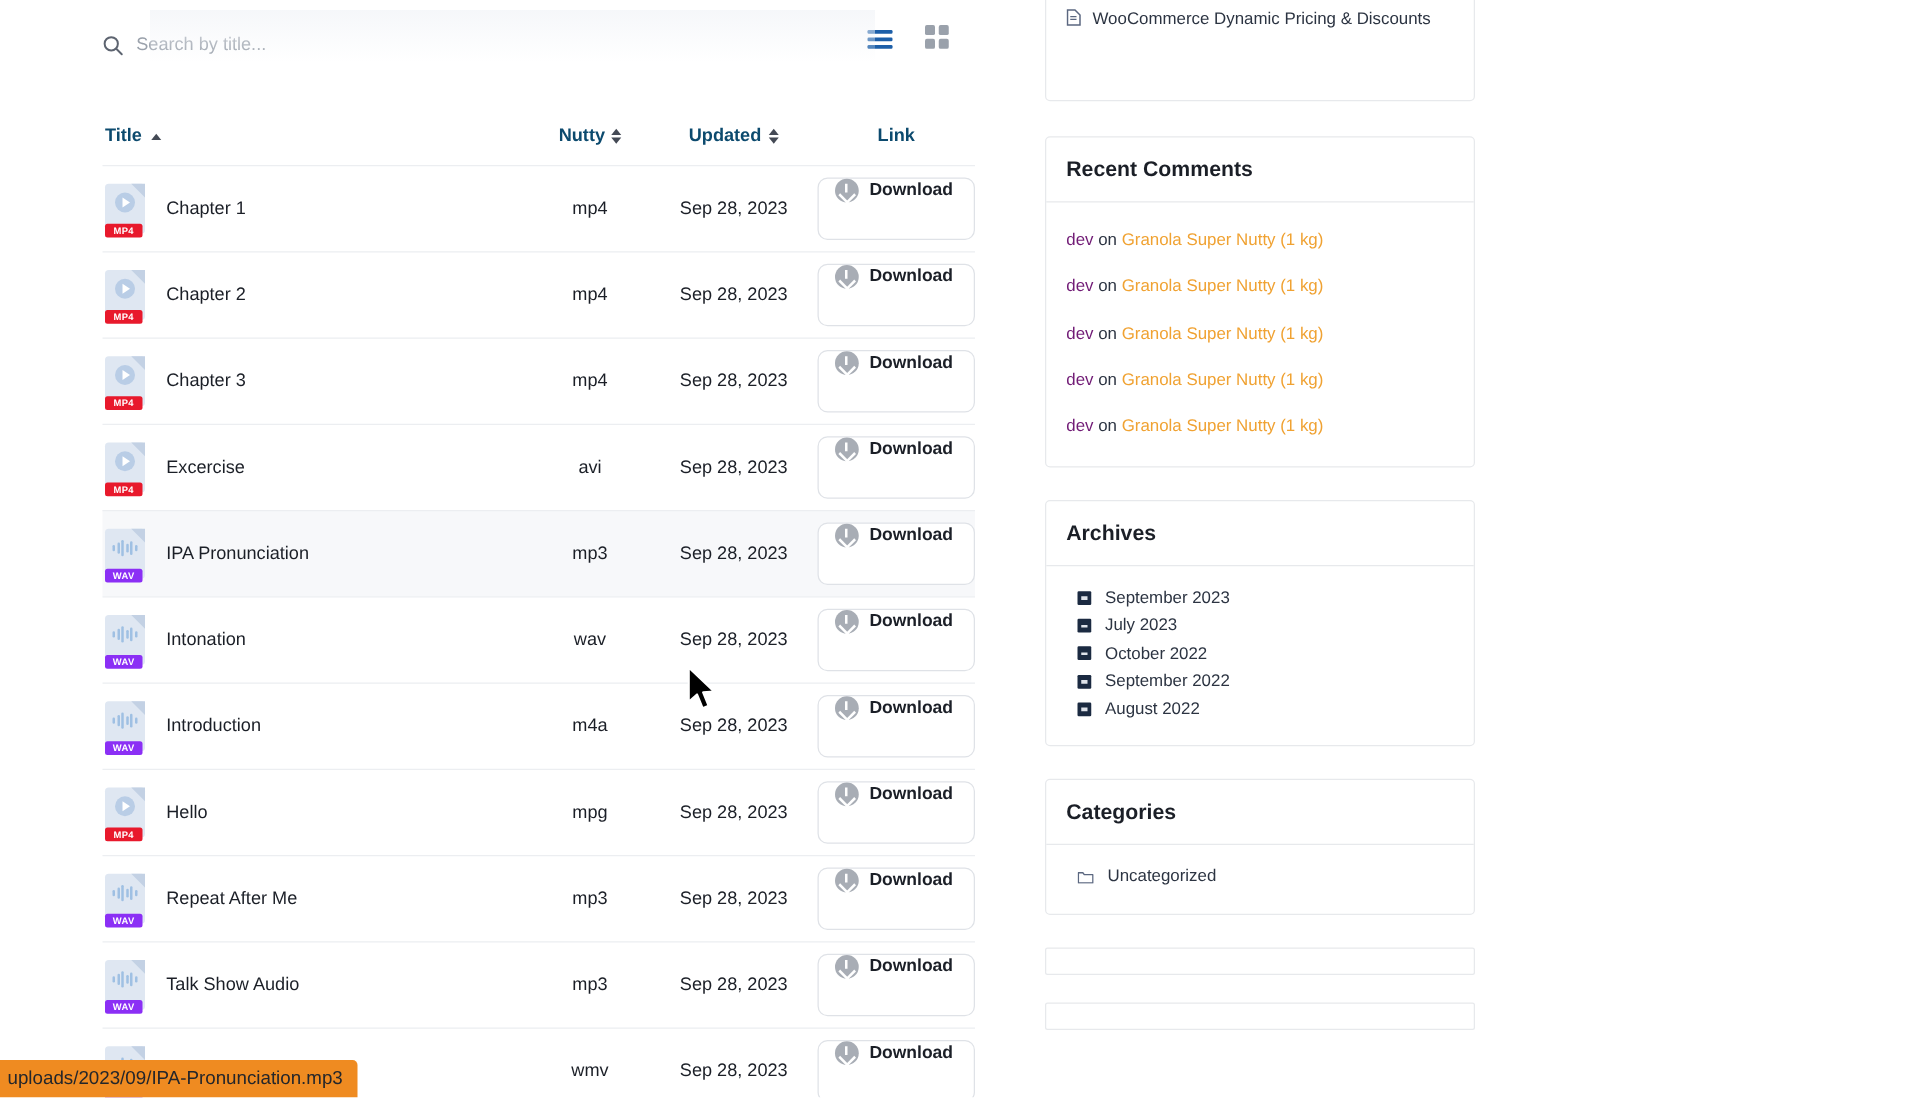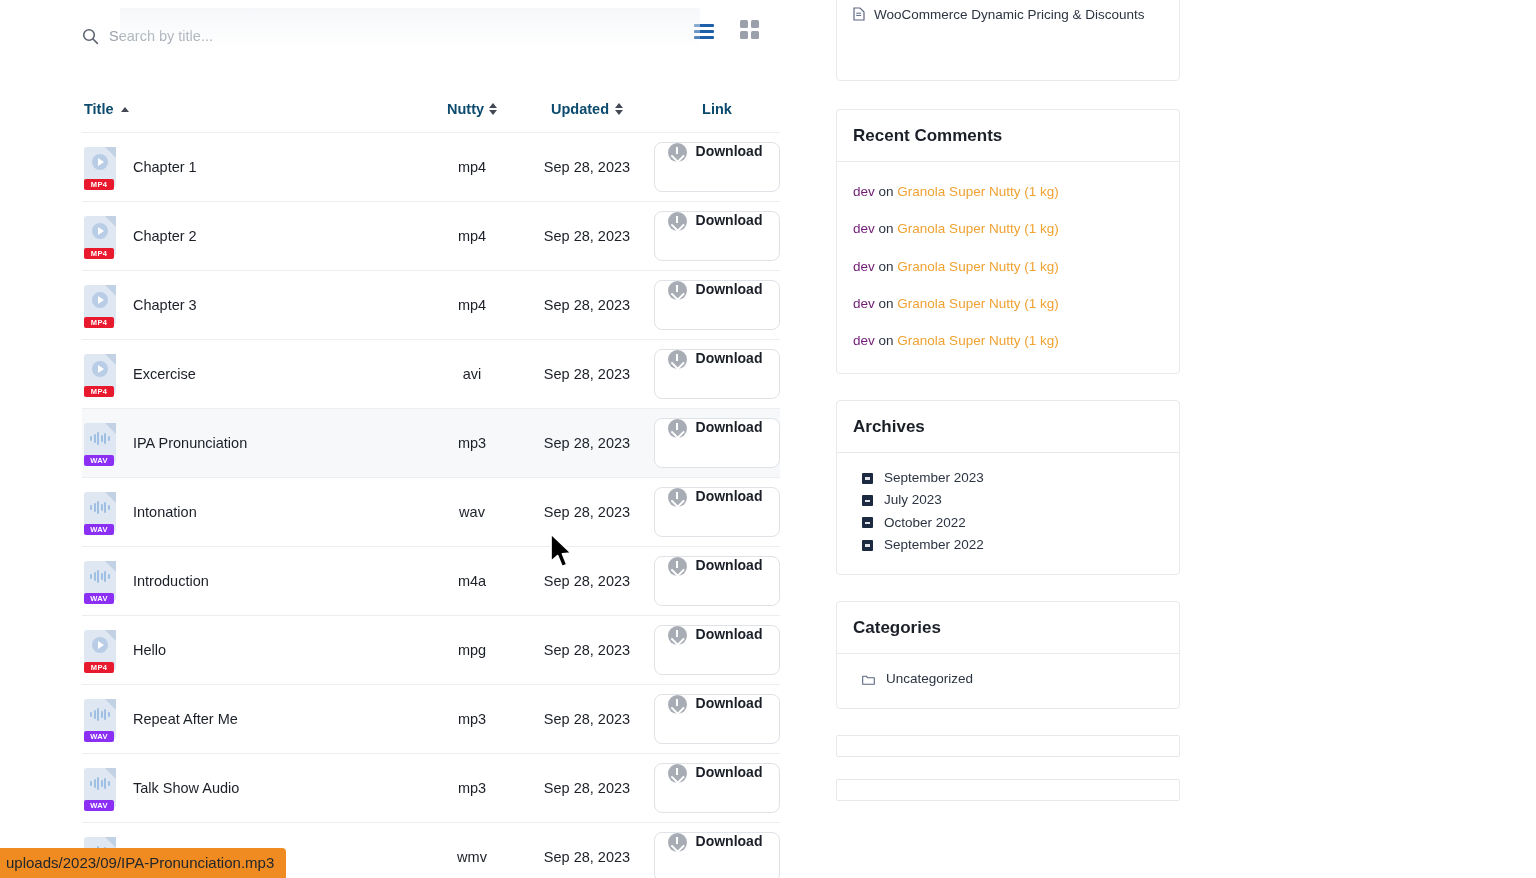--- a/index.html
+++ b/index.html
@@ -594,20 +594,24 @@
     <span>July 2023</span>
   </div>
   <div class="arch-item">
     <span class="arch-ico"></span>
     <span>October 2022</span>
   </div>
   <div class="arch-item">
     <span class="arch-ico"></span>
     <span>September 2022</span>
   </div>
+  <div class="arch-item">
+    <span class="arch-ico"></span>
+    <span>August 2022</span>
+  </div>
           </div>
       </div>
     </div>
 
     <div class="card">
       <div class="card-head">Categories</div>
       <div class="card-body" style="padding:14px 16px 18px 16px;">
         <div id="categories-list">
   <div class="cat-item">
     <svg class="folder-ico" width="13" height="11" viewBox="0 0 13 11">

